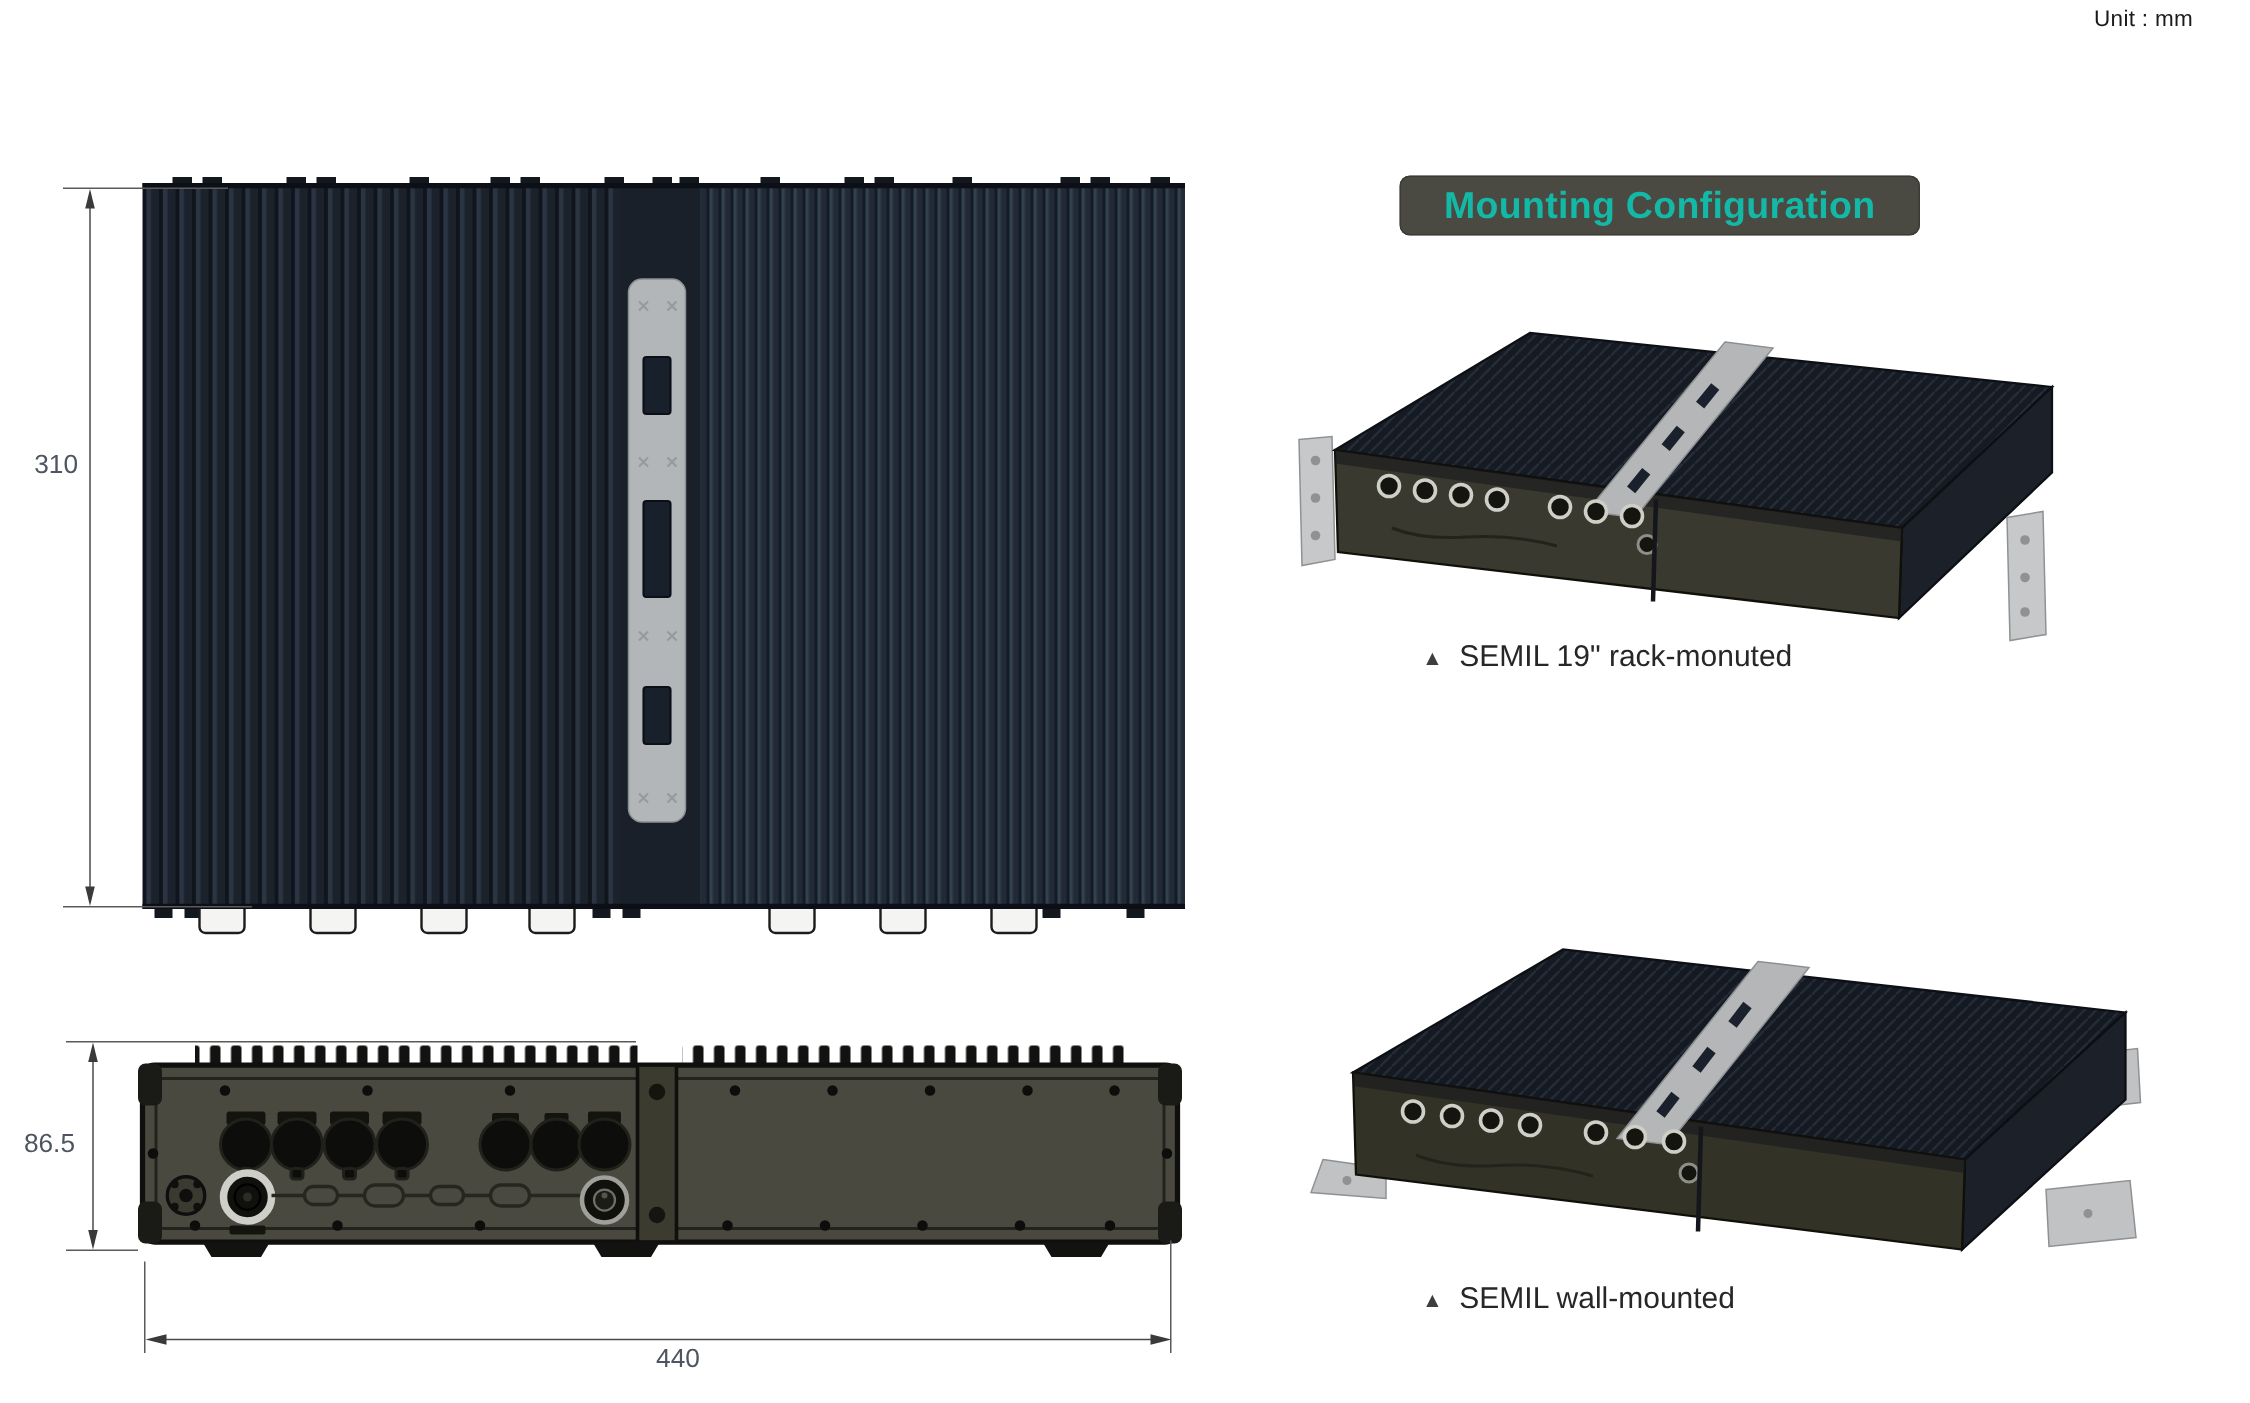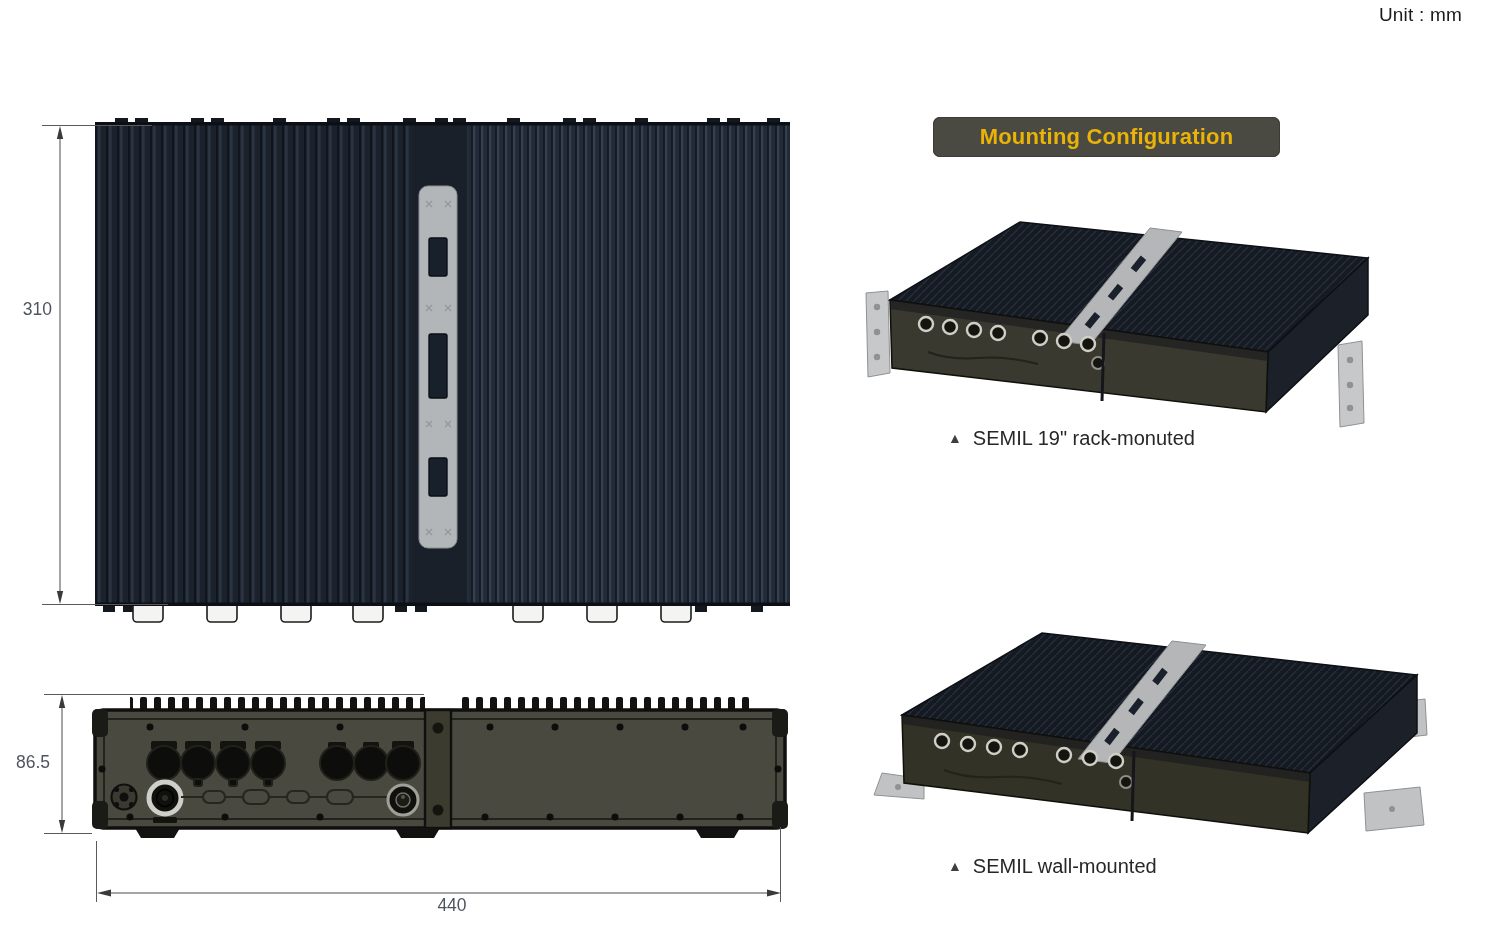--- a/index.html
+++ b/index.html
@@ -2,26 +2,26 @@
 <html><head>
 <meta charset="utf-8">
 <style>
   html,body{margin:0;padding:0;}
   body{
     width:1500px;height:935px;position:relative;background:#ffffff;
     font-family:"Liberation Sans", sans-serif;overflow:hidden;
   }
   .abs{position:absolute;}
   #unit-label{
-    top:4px;right:38px;font-size:19px;color:#1b1b19;letter-spacing:.2px;
+    top:4px;right:38px;font-size:15px;color:#1b1b19;letter-spacing:.2px;
   }
   #badge{
     left:933px;top:117px;width:347px;height:40px;background:#4a4a42;
     border-radius:7px;display:flex;align-items:center;justify-content:center;
-    color:#eab308;font-weight:bold;font-size:22px;letter-spacing:.2px;
+    color:#14b8a6;font-weight:bold;font-size:25px;letter-spacing:.2px;
     box-shadow:0 0 0 1px #3c3c35 inset;
   }
   .caption{
     display:flex;align-items:center;gap:11px;color:#27272a;font-size:20px;
   }
   .caption .tri{color:#3e3e3e;font-size:14px;line-height:1;transform:translateY(-1px);}
   #caption-rack{left:948px;top:427px;}
   #caption-wall{left:948px;top:855px;}
   svg text{font-family:"Liberation Sans", sans-serif;}
   .dim-text{fill:#4e5560;font-size:17.5px;}

